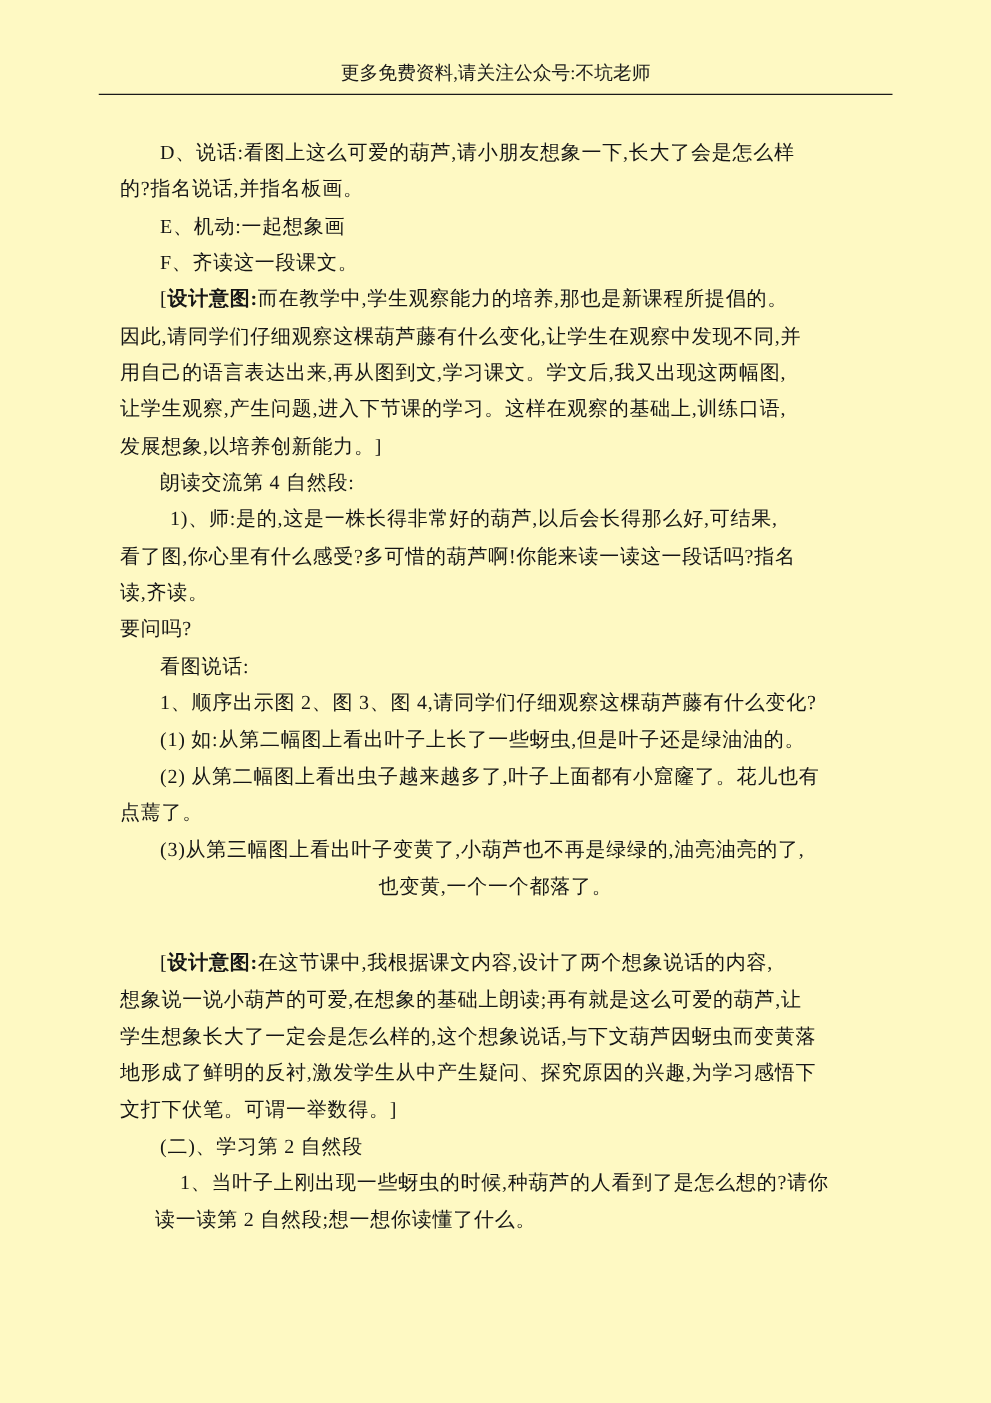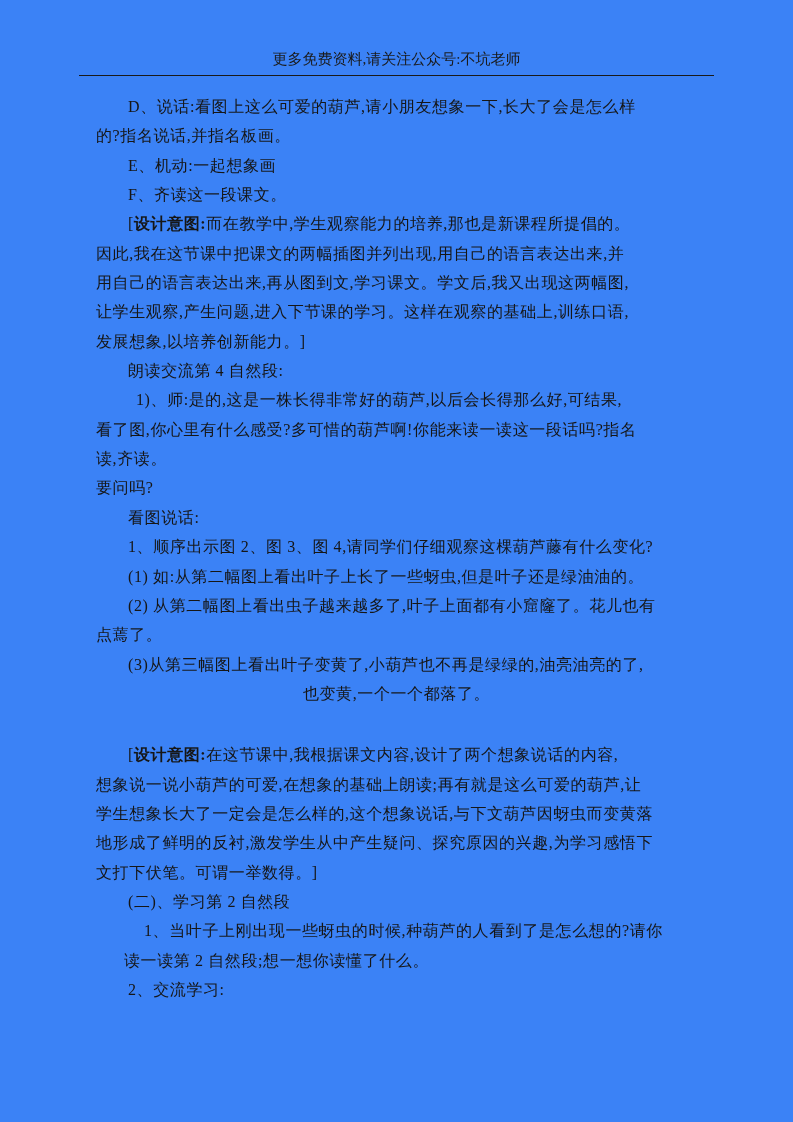--- a/index.html
+++ b/index.html
@@ -4,21 +4,21 @@
 <style>
   html, body {
     margin: 0;
     padding: 0;
     background: #ffffff;
   }
   .page {
     position: relative;
     width: 793px;
     height: 1122px;
-    background: #3b82f6;
+    background: #fef9c3;
     color: #161616;
     font-family: "Liberation Serif", "DejaVu Serif", serif;
     overflow: hidden;
   }
   .header-text {
     position: absolute;
     top: 49px;
     left: 96px;
     width: 601px;
     text-align: center;
@@ -29,21 +29,21 @@
   .header-rule {
     position: absolute;
     top: 75px;
     left: 79px;
     width: 635px;
     height: 0;
     border-bottom: 1.5px solid #1a1a1a;
   }
   .doc-body {
     position: absolute;
-    top: 92px;
+    top: 108px;
     left: 96px;
     width: 601px;
     font-size: 16px;
     line-height: 29.35px;
     letter-spacing: 0.6px;
   }
   .line {
     white-space: nowrap;
   }
   .run {
@@ -58,21 +58,21 @@
 
 <div class="page">
   <div class="header-text">更多免费资料,请关注公众号:不坑老师</div>
   <div class="header-rule"></div>
   <div class="doc-body" id="doc-body">
       <div class="line" style="text-indent: 2em;"><span class="run">D、说话:看图上这么可爱的葫芦,请小朋友想象一下,长大了会是怎么样</span></div>
       <div class="line" style="text-indent: 0em;"><span class="run">的?指名说话,并指名板画。</span></div>
       <div class="line" style="text-indent: 2em;"><span class="run">E、机动:一起想象画</span></div>
       <div class="line" style="text-indent: 2em;"><span class="run">F、齐读这一段课文。</span></div>
       <div class="line" style="text-indent: 2em;"><span class="run">[</span><span class="run bold">设计意图:</span><span class="run">而在教学中,学生观察能力的培养,那也是新课程所提倡的。</span></div>
-      <div class="line" style="text-indent: 0em;"><span class="run">因此,我在这节课中把课文的两幅插图并列出现,用自己的语言表达出来,并</span></div>
+      <div class="line" style="text-indent: 0em;"><span class="run">因此,请同学们仔细观察这棵葫芦藤有什么变化,让学生在观察中发现不同,并</span></div>
       <div class="line" style="text-indent: 0em;"><span class="run">用自己的语言表达出来,再从图到文,学习课文。学文后,我又出现这两幅图,</span></div>
       <div class="line" style="text-indent: 0em;"><span class="run">让学生观察,产生问题,进入下节课的学习。这样在观察的基础上,训练口语,</span></div>
       <div class="line" style="text-indent: 0em;"><span class="run">发展想象,以培养创新能力。]</span></div>
       <div class="line" style="text-indent: 2em;"><span class="run">朗读交流第 4 自然段:</span></div>
       <div class="line" style="text-indent: 2.5em;"><span class="run">1)、师:是的,这是一株长得非常好的葫芦,以后会长得那么好,可结果,</span></div>
       <div class="line" style="text-indent: 0em;"><span class="run">看了图,你心里有什么感受?多可惜的葫芦啊!你能来读一读这一段话吗?指名</span></div>
       <div class="line" style="text-indent: 0em;"><span class="run">读,齐读。</span></div>
       <div class="line" style="text-indent: 0em;"><span class="run">要问吗?</span></div>
       <div class="line" style="text-indent: 2em;"><span class="run">看图说话:</span></div>
       <div class="line" style="text-indent: 2em;"><span class="run">1、顺序出示图 2、图 3、图 4,请同学们仔细观察这棵葫芦藤有什么变化?</span></div>
@@ -82,15 +82,14 @@
       <div class="line" style="text-indent: 2em;"><span class="run">(3)从第三幅图上看出叶子变黄了,小葫芦也不再是绿绿的,油亮油亮的了,</span></div>
       <div class="line" style="text-indent: 0em; text-align: center;"><span class="run">也变黄,一个一个都落了。</span></div>
       <div class="line" style="text-indent: 2em; margin-top: 32px;"><span class="run">[</span><span class="run bold">设计意图:</span><span class="run">在这节课中,我根据课文内容,设计了两个想象说话的内容,</span></div>
       <div class="line" style="text-indent: 0em;"><span class="run">想象说一说小葫芦的可爱,在想象的基础上朗读;再有就是这么可爱的葫芦,让</span></div>
       <div class="line" style="text-indent: 0em;"><span class="run">学生想象长大了一定会是怎么样的,这个想象说话,与下文葫芦因蚜虫而变黄落</span></div>
       <div class="line" style="text-indent: 0em;"><span class="run">地形成了鲜明的反衬,激发学生从中产生疑问、探究原因的兴趣,为学习感悟下</span></div>
       <div class="line" style="text-indent: 0em;"><span class="run">文打下伏笔。可谓一举数得。]</span></div>
       <div class="line" style="text-indent: 2em;"><span class="run">(二)、学习第 2 自然段</span></div>
       <div class="line" style="text-indent: 3em;"><span class="run">1、当叶子上刚出现一些蚜虫的时候,种葫芦的人看到了是怎么想的?请你</span></div>
       <div class="line" style="text-indent: 0em; margin-left: 28px;"><span class="run">读一读第 2 自然段;想一想你读懂了什么。</span></div>
-      <div class="line" style="text-indent: 2em;"><span class="run">2、交流学习:</span></div>
     </div>
 </div>
 
 </body></html>

